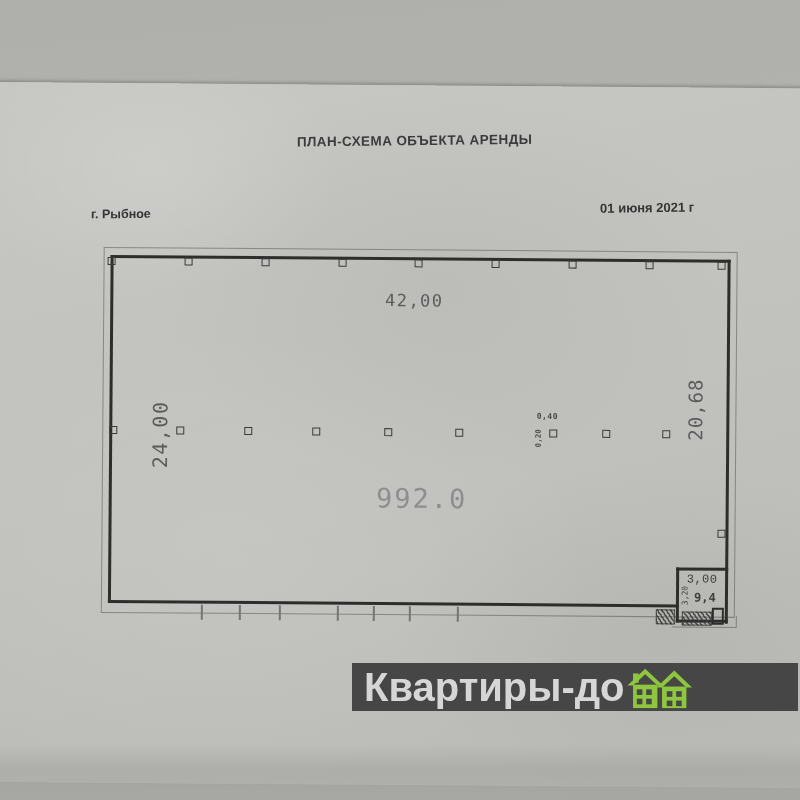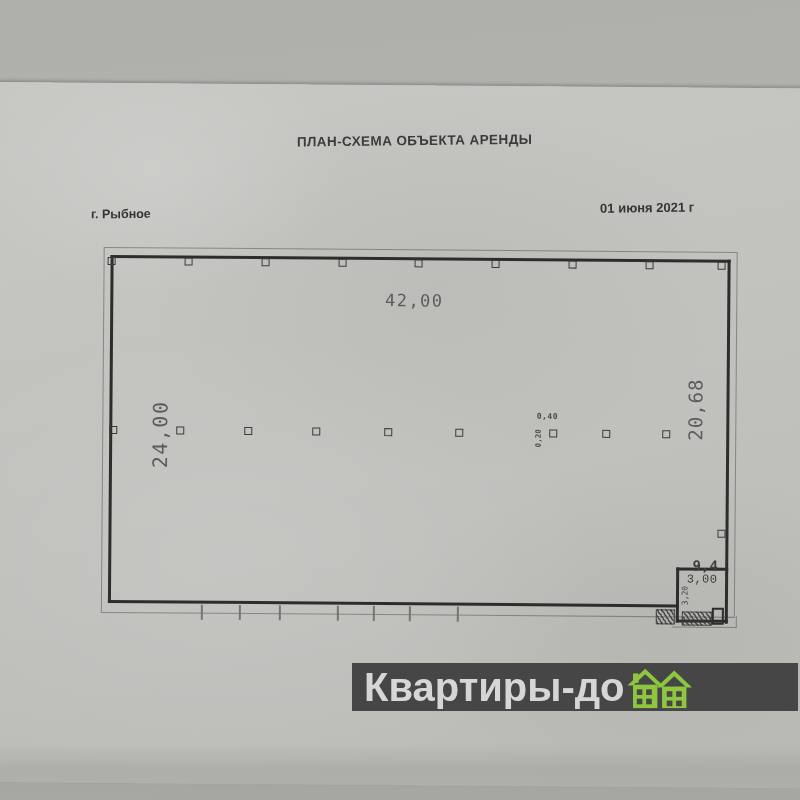--- a/index.html
+++ b/index.html
@@ -59,21 +59,21 @@
        font-family:"DejaVu Sans Mono", monospace;color:var(--dimension-text);}
   .lbl.rot{transform:translate(-50%,-50%) rotate(-90deg);}
   .lbl-top{left:416px;top:297px;font-size:17px;letter-spacing:1.5px;}
   .lbl-left{left:163px;top:433px;font-size:20px;letter-spacing:1.5px;}
   .lbl-right{left:698px;top:404px;font-size:19px;letter-spacing:1px;}
   .lbl-area{left:425px;top:495px;font-size:27px;letter-spacing:2px;color:var(--area-text);}
   .lbl-colw{left:550px;top:412px;font-size:8px;font-weight:bold;color:#4a4a48;letter-spacing:.5px;}
   .lbl-cold{left:541px;top:434px;font-size:7.5px;font-weight:bold;color:#4a4a48;}
   .lbl-annex-w{left:706px;top:574px;font-size:12px;color:#3e3e3c;letter-spacing:.5px;font-family:Liberation Mono, monospace;}
   .lbl-annex-d{left:689px;top:590px;font-size:8px;color:#3e3e3c;}
-  .lbl-annex-a{left:709px;top:560px;font-size:14px;font-weight:bold;color:#3e3e3c;}
+  .lbl-annex-a{left:709px;top:592px;font-size:12px;font-weight:bold;color:#3e3e3c;}
 
   .bottom-shade{position:absolute;left:0;right:0;top:744px;height:56px;
                 background:linear-gradient(rgba(95,95,92,0) 0%, rgba(95,95,92,.16) 45%, rgba(100,100,96,.12) 100%);}
 
   .watermark{position:absolute;left:352px;top:663px;width:446px;height:48px;
              background:var(--watermark-bar);display:flex;align-items:center;
              padding-left:12px;box-sizing:border-box;}
   .wm-text{font-size:40px;font-weight:bold;color:var(--watermark-text);
            letter-spacing:0px;line-height:1;}
   .wm-houses{margin:0 1px;display:block;}
@@ -102,20 +102,21 @@
         <div class="wall w-annex-left"></div>
         <div class="wall w-annex-bottom"></div>
 
         <div class="door-hatch dh-1"></div>
         <div class="door-hatch dh-2"></div>
         <div class="door-jamb"></div>
 
         <div class="lbl lbl-top">42,00</div>
         <div class="lbl rot lbl-left">24,00</div>
         <div class="lbl rot lbl-right">20,68</div>
+        <div class="lbl lbl-area">992.0</div>
         <div class="lbl lbl-colw">0,40</div>
         <div class="lbl rot lbl-cold">0,20</div>
         <div class="lbl lbl-annex-w">3,00</div>
         <div class="lbl rot lbl-annex-d">3,20</div>
         <div class="lbl lbl-annex-a">9,4</div>
       <div class="col-sq" style="left: 109px; top: 256px;"></div>
           <div class="col-sq" style="left: 186px; top: 256px;"></div>
           <div class="col-sq" style="left: 263px; top: 256px;"></div>
           <div class="col-sq" style="left: 340px; top: 256px;"></div>
           <div class="col-sq" style="left: 416px; top: 256px;"></div>

